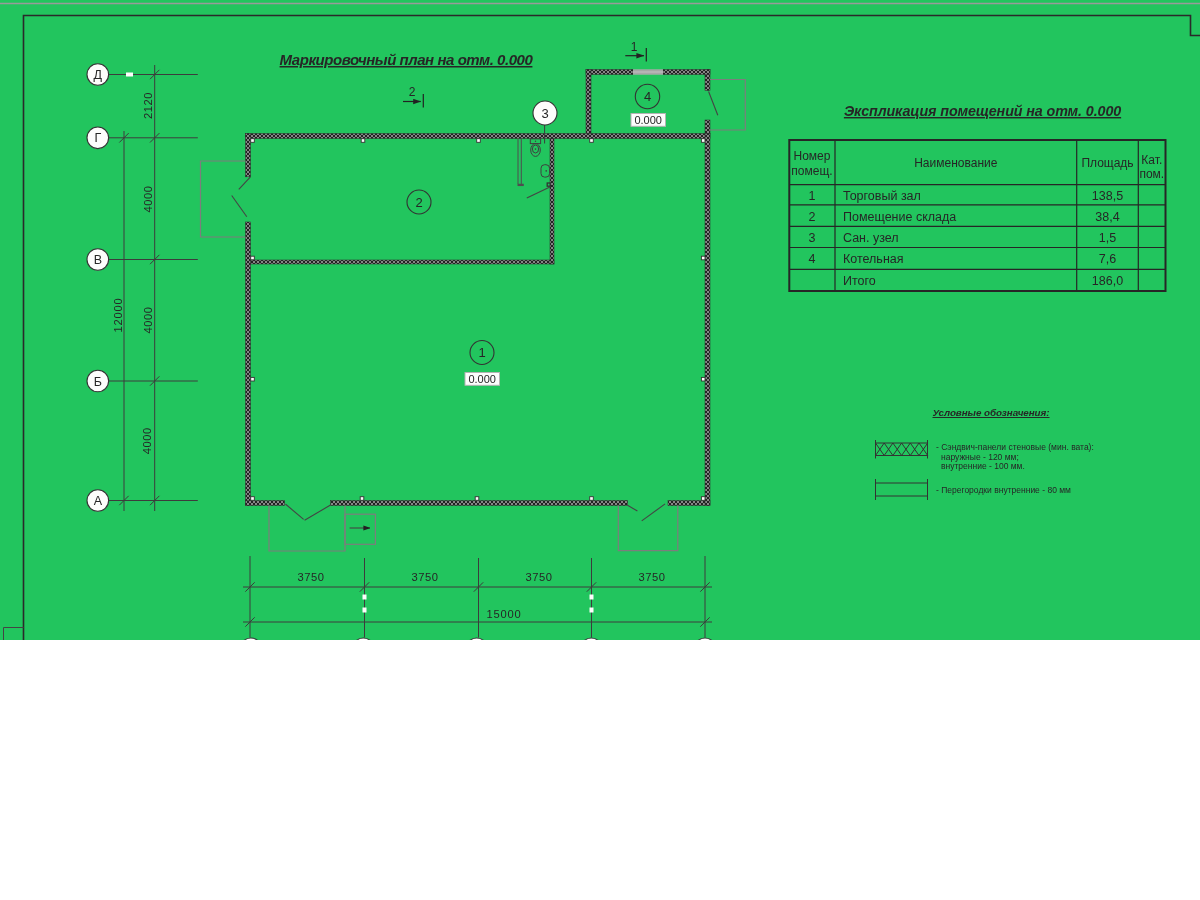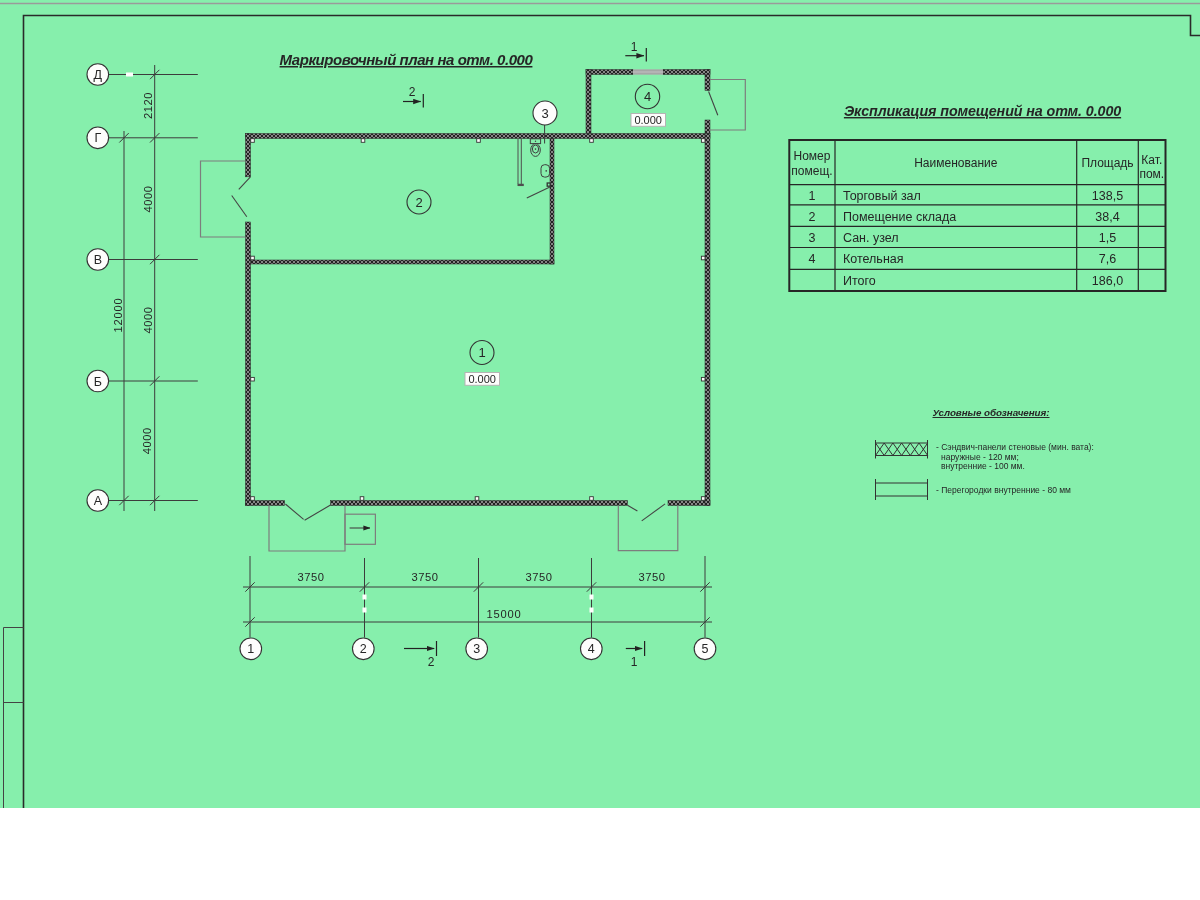--- a/index.html
+++ b/index.html
@@ -1,16 +1,16 @@
 <!DOCTYPE html>
 <html><head>
 <meta charset="utf-8">
 <style>
   html,body{margin:0;padding:0;background:#ffffff;}
-  #page{position:relative;width:1200px;height:808px;background:#86efac;overflow:hidden;
+  #page{position:relative;width:1200px;height:640px;background:#22c55e;overflow:hidden;
         font-family:"Liberation Sans", sans-serif;}
   svg{position:absolute;left:0;top:0;}
   text{fill:#262626;}
 </style>
 </head>
 <body>
 <div id="page">
 <svg width="1200" height="900" viewBox="0 0 1200 900">
 <defs>
   <pattern id="hx" width="4" height="4" patternUnits="userSpaceOnUse">

